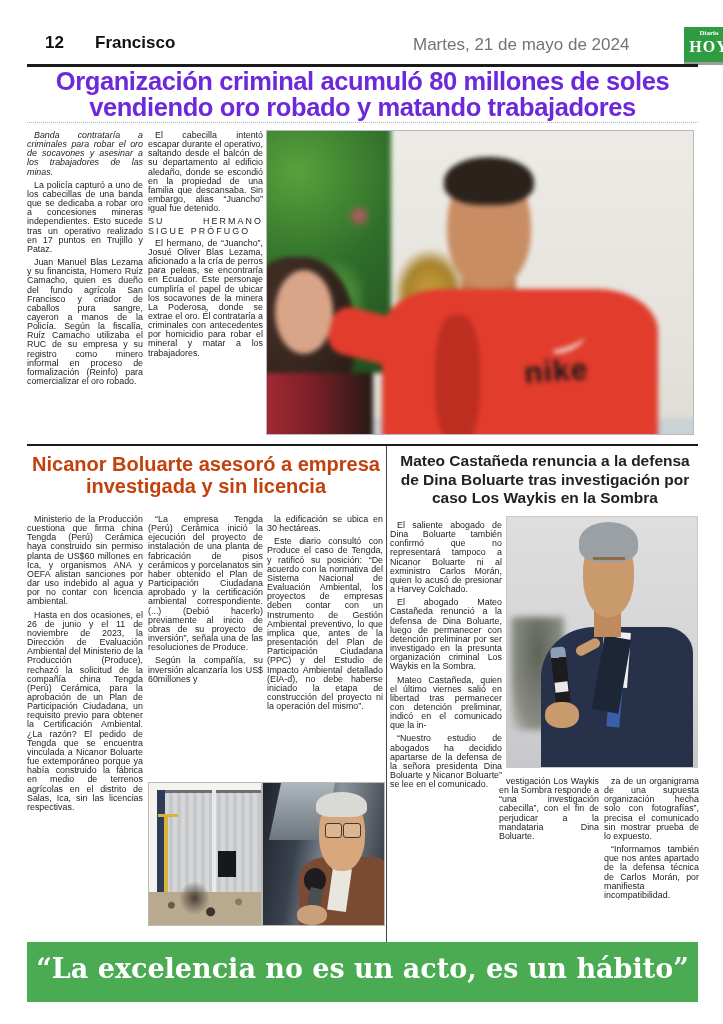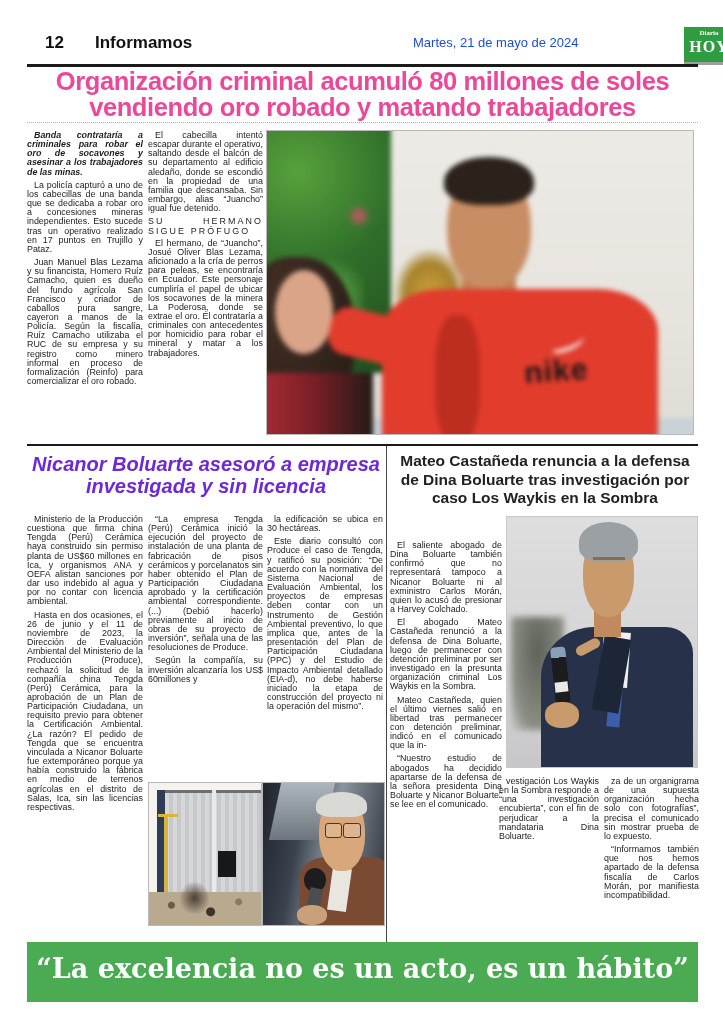--- a/index.html
+++ b/index.html
@@ -3,45 +3,45 @@
 <meta charset="utf-8">
 <style>
   html,body{margin:0;padding:0;background:#fff;}
   .page{position:relative;width:723px;height:1024px;background:#fff;overflow:hidden;
         font-family:"Liberation Sans",sans-serif;color:#1d1d1d;}
   .abs{position:absolute;}
 
   
   .page-num{left:45px;top:33px;font-size:17px;font-weight:bold;color:#111;}
   .section-name{left:95px;top:33px;font-size:17px;font-weight:bold;color:#111;}
-  .date-line{left:413px;top:35px;font-size:13px;color:#1d4ed8;}
+  .date-line{left:413px;top:35px;font-size:17px;color:#737373;}
   .logo{left:684px;top:27px;width:50px;height:35px;background:#2f9c41;border-bottom:3px solid #9aa19a;
         text-align:center;color:#fff;font-family:"Liberation Serif",serif;}
   .logo .logo-top{display:block;font-size:7px;font-weight:bold;line-height:9px;margin-top:2px;}
   .logo .logo-main{display:block;font-size:16px;font-weight:bold;letter-spacing:1px;line-height:17px;}
   .header-rule{left:27px;top:64px;width:671px;height:2.5px;background:#1a1a1a;}
 
   
   .main-headline{left:27px;top:68px;width:671px;text-align:center;font-weight:bold;
-                 font-size:25.5px;line-height:26px;letter-spacing:-0.4px;color:#ec4899;}
+                 font-size:25.5px;line-height:26px;letter-spacing:-0.4px;color:#6d28d9;}
   .headline-underline{left:27px;top:122px;width:671px;border-top:1px dotted #b5b5b5;height:0;}
 
   
   .col{position:absolute;text-align:justify;font-size:8.9px;line-height:9.15px;color:#1c1c1c;overflow:hidden;}
   .col p{margin:0 0 4px 0;text-indent:7px;}
-  .lead{font-weight:bold;font-style:italic;}
+  .lead{font-weight:normal;font-style:italic;}
   .subhead{font-weight:normal;letter-spacing:2.1px;text-indent:0 !important;margin:3px 0 3px 0 !important;}
 
   
   .mid-rule{left:27px;top:444px;width:671px;height:1.5px;background:#1a1a1a;}
   .vert-divider{left:386px;top:446px;width:1px;height:514px;background:#444;}
 
   
   .left-headline{left:30px;top:453px;width:352px;text-align:center;font-weight:bold;
-                 font-size:20px;line-height:22px;color:#6d28d9;font-style:italic;}
+                 font-size:20px;line-height:22px;color:#c2410c;}
   .right-headline{left:392px;top:452px;width:306px;text-align:center;font-weight:bold;
                   font-size:15.5px;line-height:18.5px;color:#222;}
 
   
   .photo{position:absolute;overflow:hidden;border:1px solid #b9b9b9;background:#e9e7e2;}
   .photo *{position:absolute;}
 
   
   .photo-top{left:266px;top:130px;width:426px;height:303px;}
   .pt-blur{left:-10px;top:-10px;right:-10px;bottom:-10px;filter:blur(2.5px);}
@@ -116,21 +116,21 @@
   
   .banner{left:27px;top:942px;width:671px;height:60px;background:#4aab52;color:#fff;
           font-family:"DejaVu Serif",serif;font-weight:bold;font-size:27px;text-align:center;line-height:54px;}
 </style>
 </head>
 <body>
 
 <div class="page">
 
   <div class="abs page-num">12</div>
-  <div class="abs section-name">Informamos</div>
+  <div class="abs section-name">Francisco</div>
   <div class="abs date-line">Martes, 21 de mayo de 2024</div>
   <div class="abs logo">
     <span class="logo-top">Diario</span>
     <span class="logo-main">HOY</span>
   </div>
   <div class="abs header-rule"></div>
 
   <div class="abs main-headline">
     <div>Organización criminal acumuló 80 millones de soles</div>
     <div>vendiendo oro robado y matando trabajadores</div>
@@ -212,21 +212,21 @@
     <div class="pi-hair"></div>
     <div class="pi-glasses"></div>
     <div class="pi-glasses2"></div>
     <div class="pi-mic-foam"></div>
     <div class="pi-mic-body"></div>
     <div class="pi-hand"></div>
   </div>
 
   <div class="abs right-headline">Mateo Castañeda renuncia a la defensa de Dina Boluarte tras investigación por caso Los Waykis en la Sombra</div>
 
-  <div class="col" style="left:390px;top:541px;width:112px;height:417px;">
+  <div class="col" style="left:390px;top:521px;width:112px;height:417px;">
     <p>El saliente abogado de Dina Boluarte también confirmó que no representará tampoco a Nicanor Boluarte ni al exministro Carlos Morán, quien lo acusó de presionar a Harvey Colchado.</p>
     <p>El abogado Mateo Castañeda renunció a la defensa de Dina Boluarte, luego de permanecer con detención preliminar por ser investigado en la presunta organización criminal Los Waykis en la Sombra.</p>
     <p>Mateo Castañeda, quien el último viernes salió en libertad tras permanecer con detención preliminar, indicó en el comunicado que la in-</p>
     <p>“Nuestro estudio de abogados ha decidido apartarse de la defensa de la señora presidenta Dina Boluarte y Nicanor Boluarte” se lee en el comunicado.</p>
   </div>
 
   <div class="photo photo-castaneda">
     <div class="pc-bg"></div>
     <div class="pc-figure"></div>
     <div class="pc-suit"></div>
@@ -237,23 +237,23 @@
     <div class="pc-head"></div>
     <div class="pc-hair"></div>
     <div class="pc-brow"></div>
     <div class="pc-point"></div>
     <div class="pc-mic"></div>
     <div class="pc-mic-label"></div>
     <div class="pc-hand"></div>
   </div>
 
   <div class="col" style="left:499px;top:777px;width:100px;height:160px;">
-    <p>vestigación Los Waykis en la Sombra responde a “una investigación encubierta”, con el fin de perjudicar a la mandataria Dina Boluarte.</p>
+    <p>vestigación Los Waykis en la Sombra responde a “una investigación cabecilla”, con el fin de perjudicar a la mandataria Dina Boluarte.</p>
   </div>
 
   <div class="col" style="left:604px;top:777px;width:95px;height:160px;">
     <p>za de un organigrama de una supuesta organización hecha solo con fotografías”, precisa el comunicado sin mostrar prueba de lo expuesto.</p>
-    <p>“Informamos también que nos hemos apartado de la defensa fiscalía de Carlos Morán, por manifiesta incompatibilidad.</p>
+    <p>“Informamos también que nos antes apartado de la defensa técnica de Carlos Morán, por manifiesta incompatibilidad.</p>
   </div>
 
   <div class="abs banner">“La excelencia no es un acto, es un hábito”</div>
 
 </div>
 
 </body></html>

